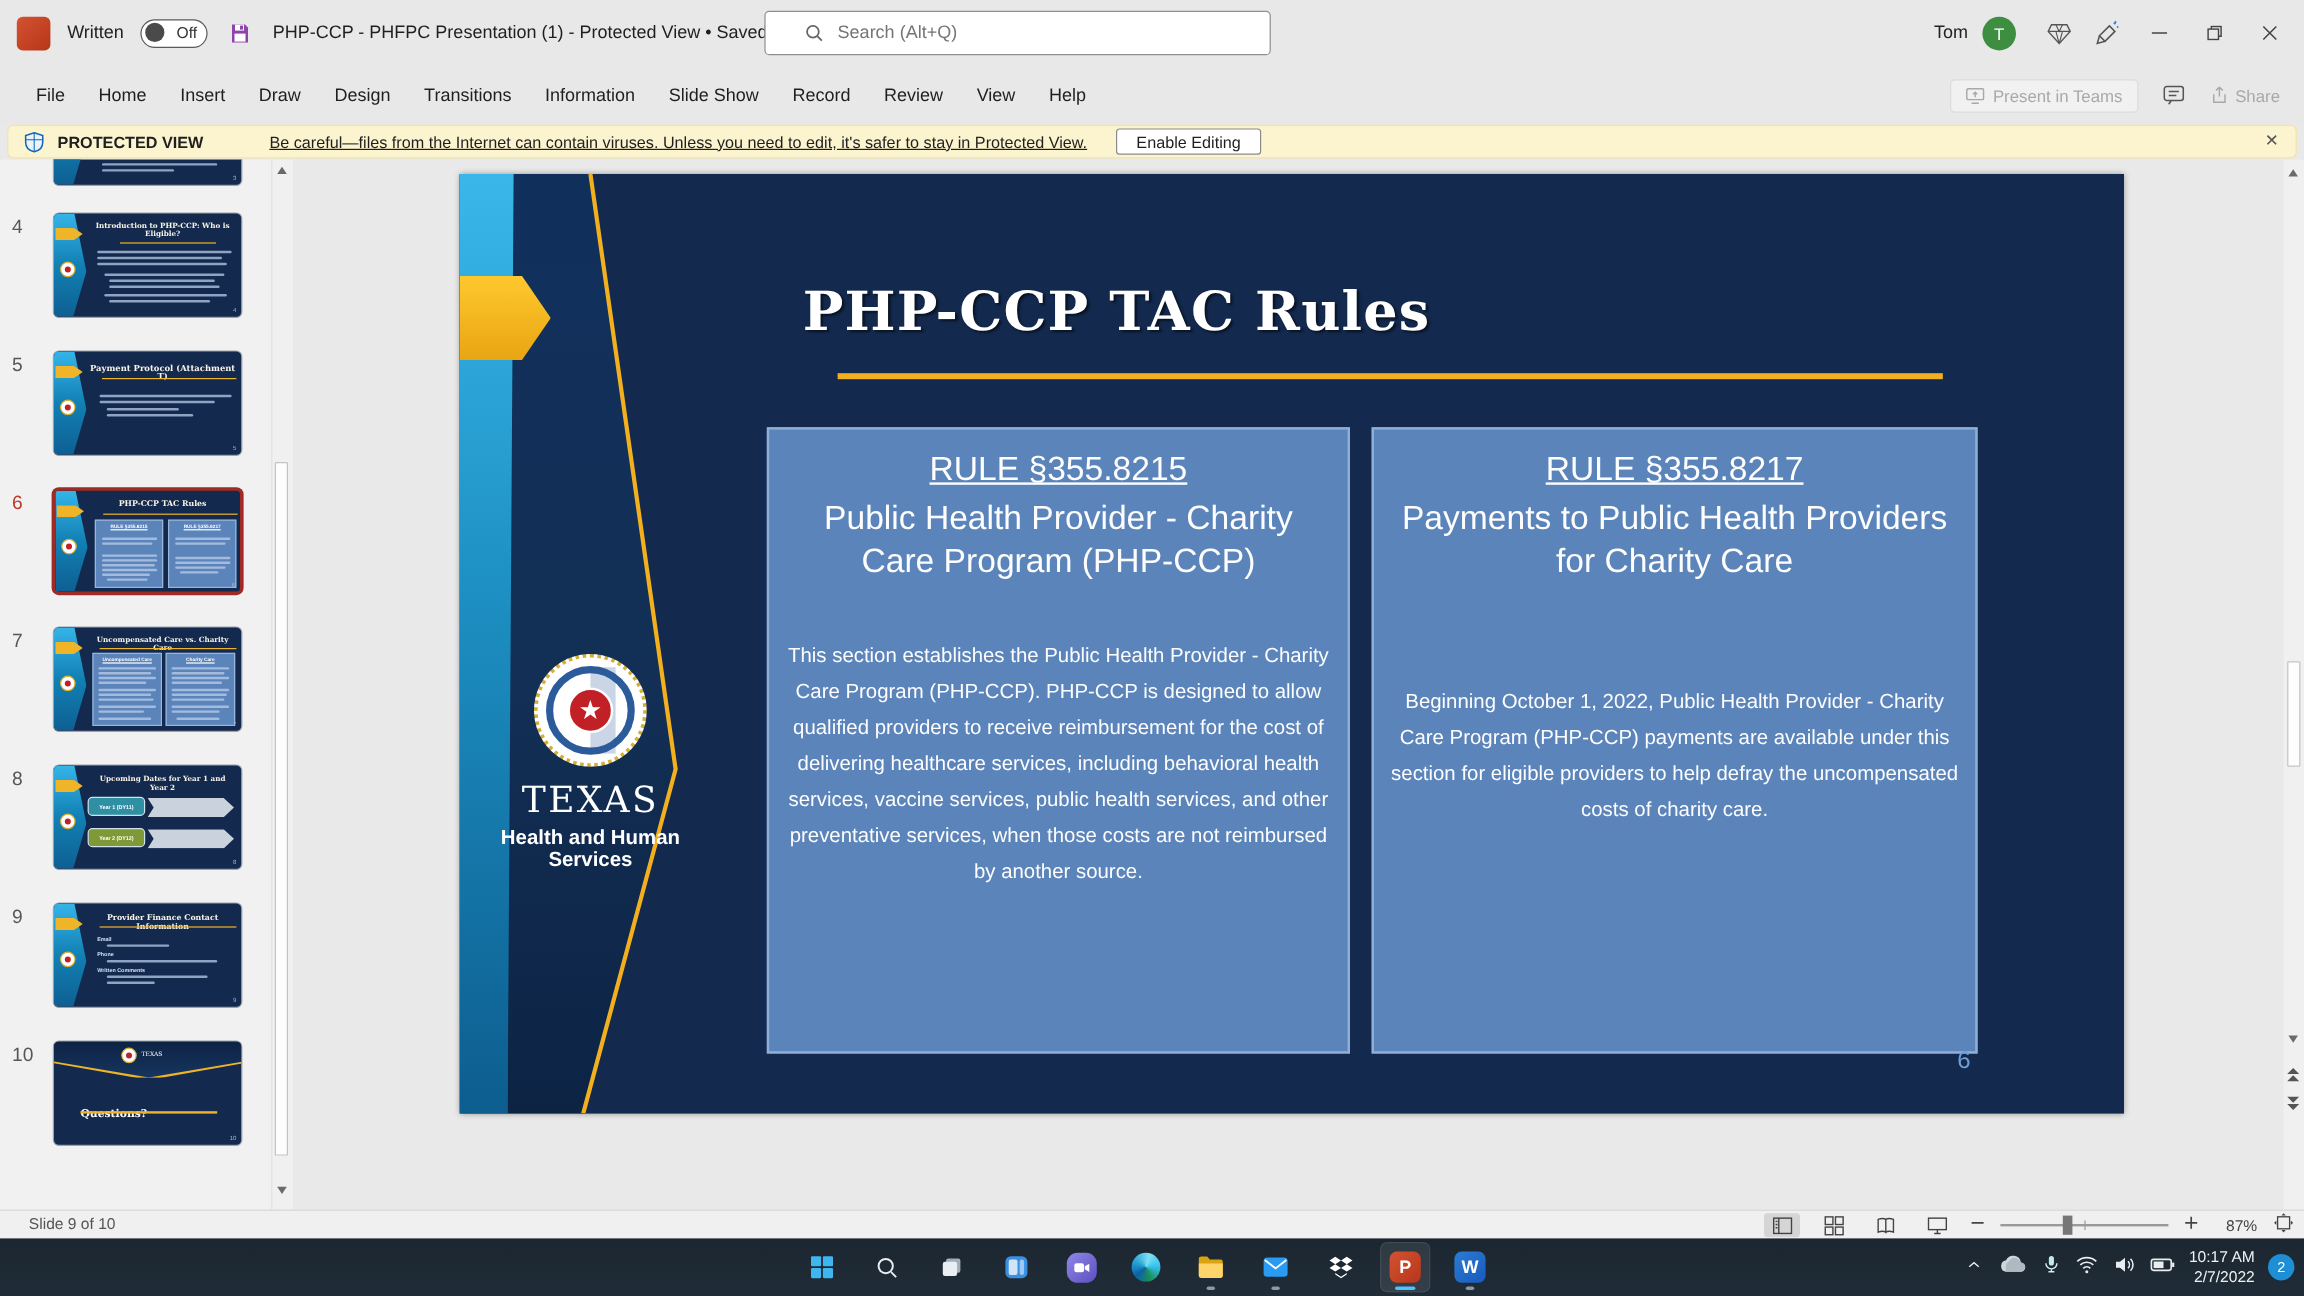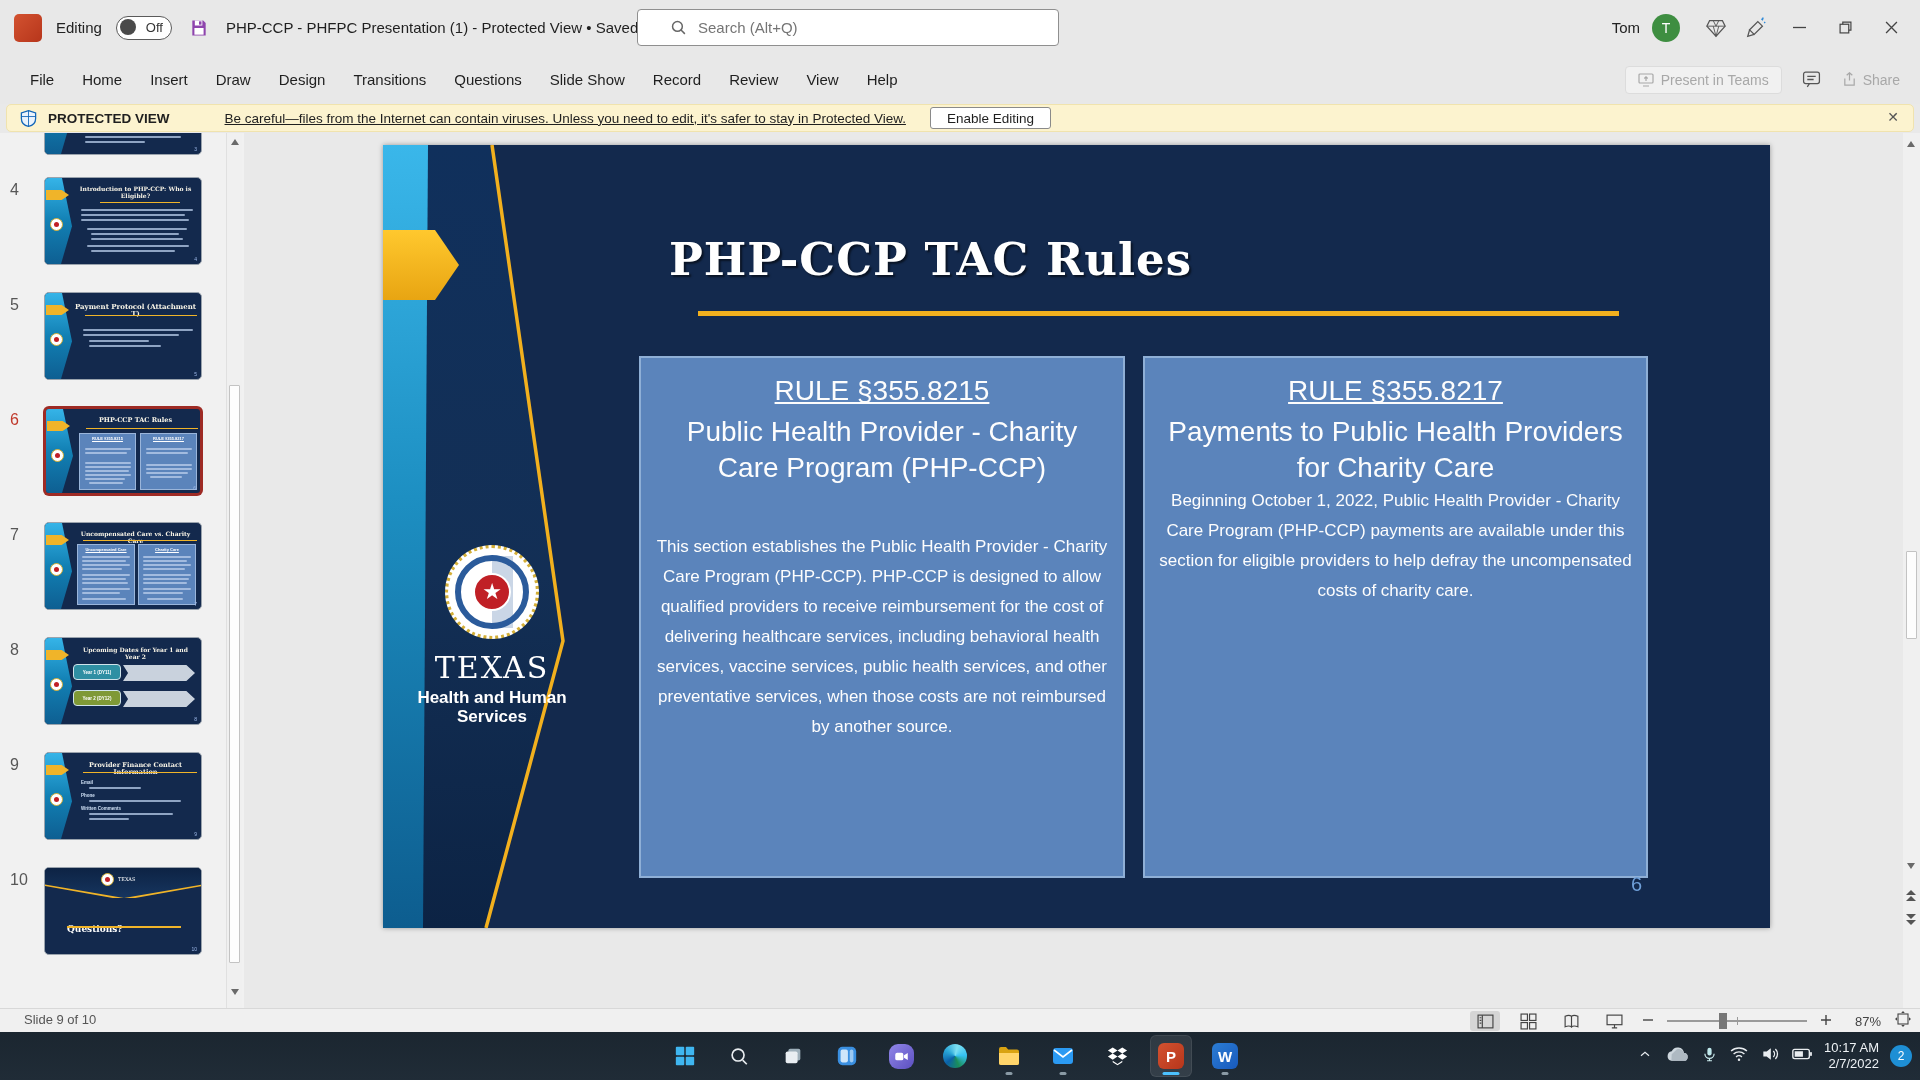--- a/index.html
+++ b/index.html
@@ -148,21 +148,21 @@
   .clock { text-align:right; color:#eef2f5; font-size:13px; line-height:16px; }
   .badge { width:22px; height:22px; border-radius:50%; background:#1E8FD5; color:#fff; font-size:12px;
            display:flex; align-items:center; justify-content:center; }
 </style>
 </head>
 <body>
 
 <div id="titlebar">
   <div class="tb-left">
     <div class="ppt-app" style="font-size:0">PowerPoint</div>
-    <span class="autosave-label">Editing</span>
+    <span class="autosave-label">Written</span>
     <div class="toggle">
       <div class="knob"></div>
       <span class="state">Off</span>
     </div>
     <span class="tb-ic" style="width:26px">
       <svg width="20" viewBox="0 0 24 24">
           <path fill="#8e44ad" d="M4 3h13l3 3v15H4z"></path>
           <rect x="7" y="3" width="9" height="6" fill="#fff"></rect>
           <rect x="12" y="4" width="3" height="4" fill="#8e44ad"></rect>
           <rect x="6.5" y="12" width="11" height="8" fill="#fff"></rect>
@@ -215,21 +215,21 @@
 </div>
 
 <div id="menubar">
   <div class="tabs">
     <span class="tab">File</span>
     <span class="tab">Home</span>
     <span class="tab">Insert</span>
     <span class="tab">Draw</span>
     <span class="tab">Design</span>
     <span class="tab">Transitions</span>
-    <span class="tab">Questions</span>
+    <span class="tab">Information</span>
     <span class="tab">Slide Show</span>
     <span class="tab">Record</span>
     <span class="tab">Review</span>
     <span class="tab">View</span>
     <span class="tab">Help</span>
   </div>
   <div class="mb-right">
     <span class="present-btn">
       <svg width="16" viewBox="0 0 16 16" fill="none" stroke="#a8a8a8" stroke-width="1.2">
           <rect x="1" y="2" width="14" height="9" rx="1"></rect>
@@ -436,21 +436,21 @@
 
       <div class="rulebox" style="left:256px;width:486px">
         <div class="rule">RULE §355.8215</div>
         <div class="sub">Public Health Provider - Charity Care Program (PHP-CCP)</div>
         <div class="body" style="margin-top:46px">This section establishes the Public Health Provider - Charity Care Program (PHP-CCP). PHP-CCP is designed to allow qualified providers to receive reimbursement for the cost of delivering healthcare services, including behavioral health services, vaccine services, public health services, and other preventative services, when those costs are not reimbursed by another source.</div>
       </div>
 
       <div class="rulebox" style="left:760px;width:505px">
         <div class="rule">RULE §355.8217</div>
         <div class="sub">Payments to Public Health Providers for Charity Care</div>
-        <div class="body" style="">Beginning October 1, 2022, Public Health Provider - Charity Care Program (PHP-CCP) payments are available under this section for eligible providers to help defray the uncompensated costs of charity care.</div>
+        <div class="body" style="margin-top:84px">Beginning October 1, 2022, Public Health Provider - Charity Care Program (PHP-CCP) payments are available under this section for eligible providers to help defray the uncompensated costs of charity care.</div>
       </div>
 
       <div class="seal">
         <div class="ring"></div>
         <div class="half"></div>
         <div class="core">★</div>
       </div>
       <div class="logo-name">TEXAS</div>
       <div class="logo-dept">
         <div>Health and Human</div>

